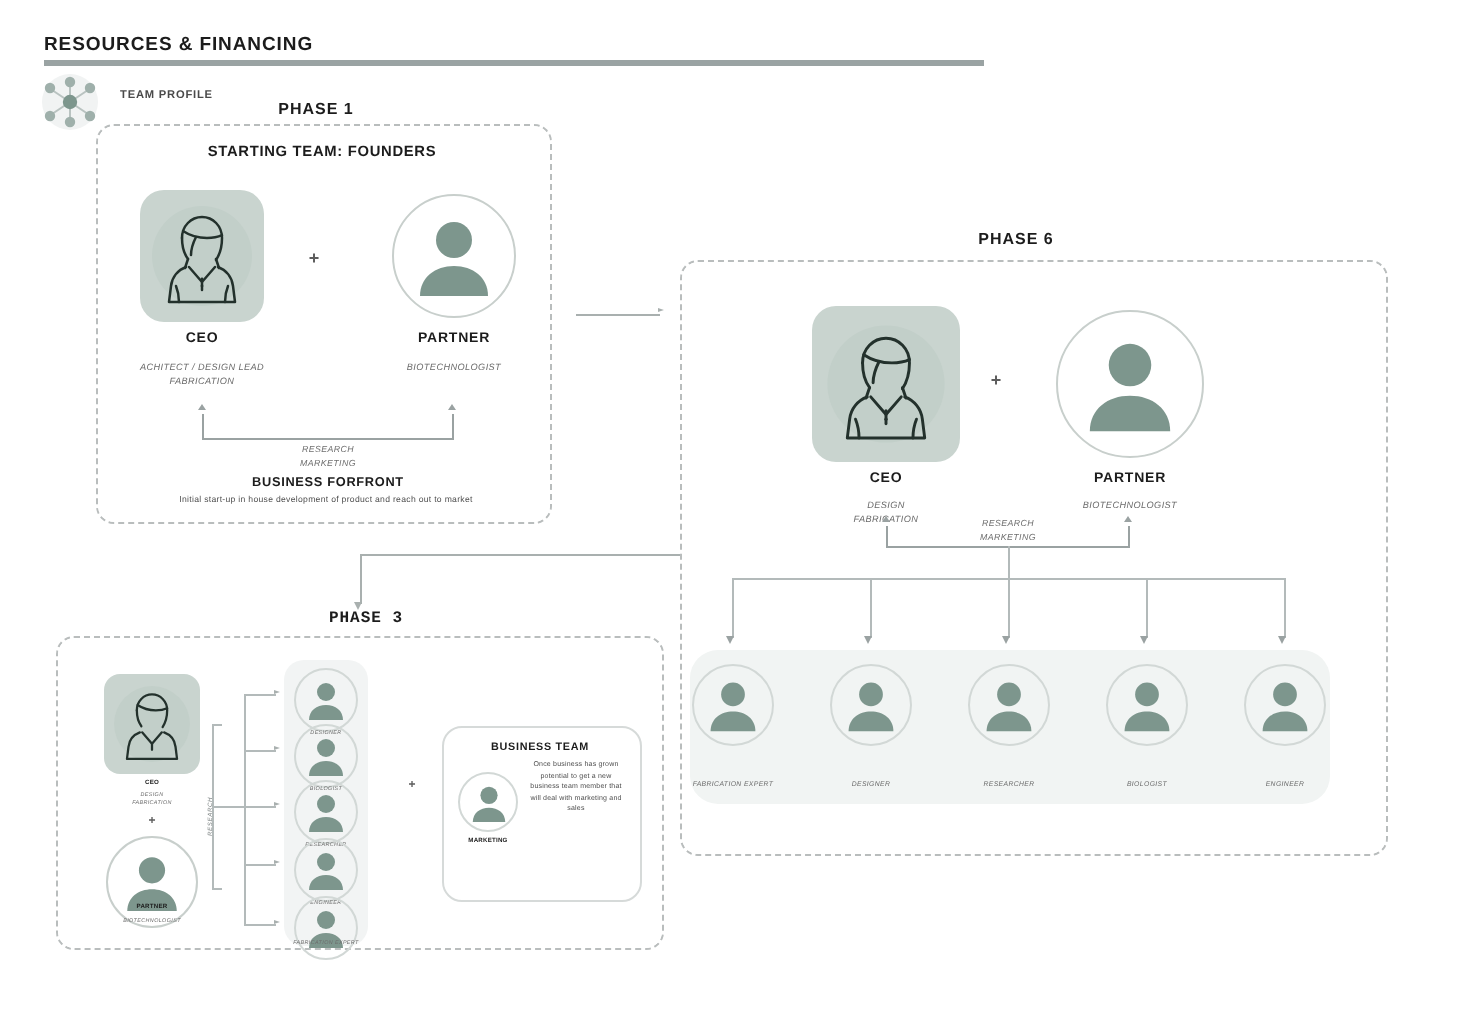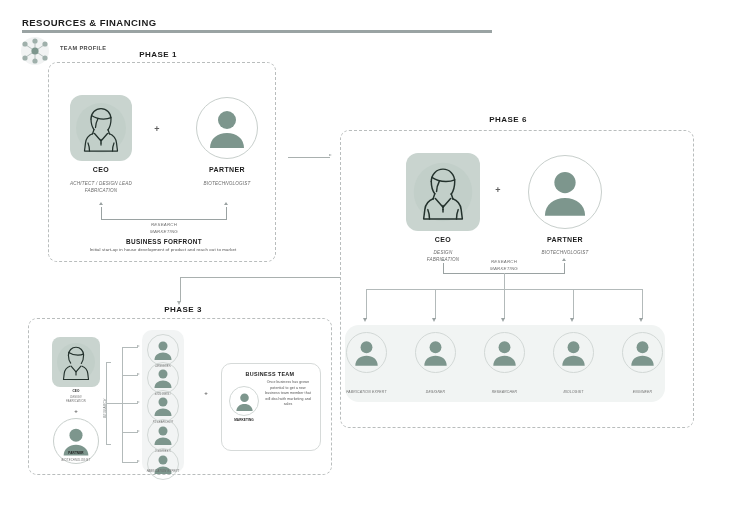--- a/index.html
+++ b/index.html
@@ -184,20 +184,21 @@
         </g>
       </svg>
     </div>
     <div class="tp-label">TEAM PROFILE</div>
   </div>
 
   <div class="phase-title" style="left:98px;top:50px;width:120px;">PHASE 1</div>
 
   <div class="dash-box" style="left:48px;top:62px;width:226px;height:198px;"></div>
 
+  <div class="box-heading" style="left:48px;top:71px;width:226px;">STARTING TEAM: FOUNDERS</div>
 
   <div class="ceo-tile" style="left:70px;top:95px;width:62px;height:66px;">
     <div class="ceo-inner">
       <svg width="54" height="58" viewBox="0 0 54 58">
         <circle cx="27" cy="29" r="25" fill="#c2cfc9"></circle>
         <g fill="none" stroke="#23312c" stroke-width="1.25" stroke-linecap="round" stroke-linejoin="round">
           <path d="M17 20c0-6 4.5-10.5 10-10.5S37 14 37 20c0 6-2 9.5-3 11"></path>
           <path d="M17 20c0 5 1.5 8.5 3 10.5"></path>
           <path d="M17.5 16.5c3 2 7 3.5 12 3.5 3 0 5.5-.5 7.5-1.4"></path>
           <path d="M24 19.5c-1.5 3-2.5 6-2.5 9"></path>
@@ -345,21 +346,21 @@
       <circle cx="22" cy="14" r="9" fill="#7d968d"></circle>
       <path d="M5 42c0-9.4 7.6-15 17-15s17 5.6 17 15z" fill="#7d968d"></path>
     </svg>
   </div>
   <div class="role-sub xs" style="left:610px;top:390px;width:65px;">ENGINEER</div>
 
   <div class="ln-h" style="left:180px;top:277px;width:160px;background:#a9b0af;"></div>
   <div class="ln-v" style="left:180px;top:277px;height:25px;background:#a9b0af;"></div>
   <div class="arrow-dn" style="left:177.4px;top:301px;border-top-color:#a9b0af;"></div>
 
-  <div class="phase-title" style="left:128px;top:305px;width:110px;">PHASE 3</div>
+  <div class="phase-title" style="left:128px;top:305px;width:110px;font-family:Liberation Mono, monospace;">PHASE 3</div>
 
   <div class="dash-box" style="left:28px;top:318px;width:302px;height:155px;"></div>
 
   <div class="ceo-tile sm" style="left:52px;top:337px;width:48px;height:50px;">
     <div class="ceo-inner">
       <svg width="42" height="44" viewBox="0 0 54 58">
         <circle cx="27" cy="29" r="25" fill="#c2cfc9"></circle>
         <g fill="none" stroke="#23312c" stroke-width="1.5" stroke-linecap="round" stroke-linejoin="round">
           <path d="M17 20c0-6 4.5-10.5 10-10.5S37 14 37 20c0 6-2 9.5-3 11"></path>
           <path d="M17 20c0 5 1.5 8.5 3 10.5"></path>

